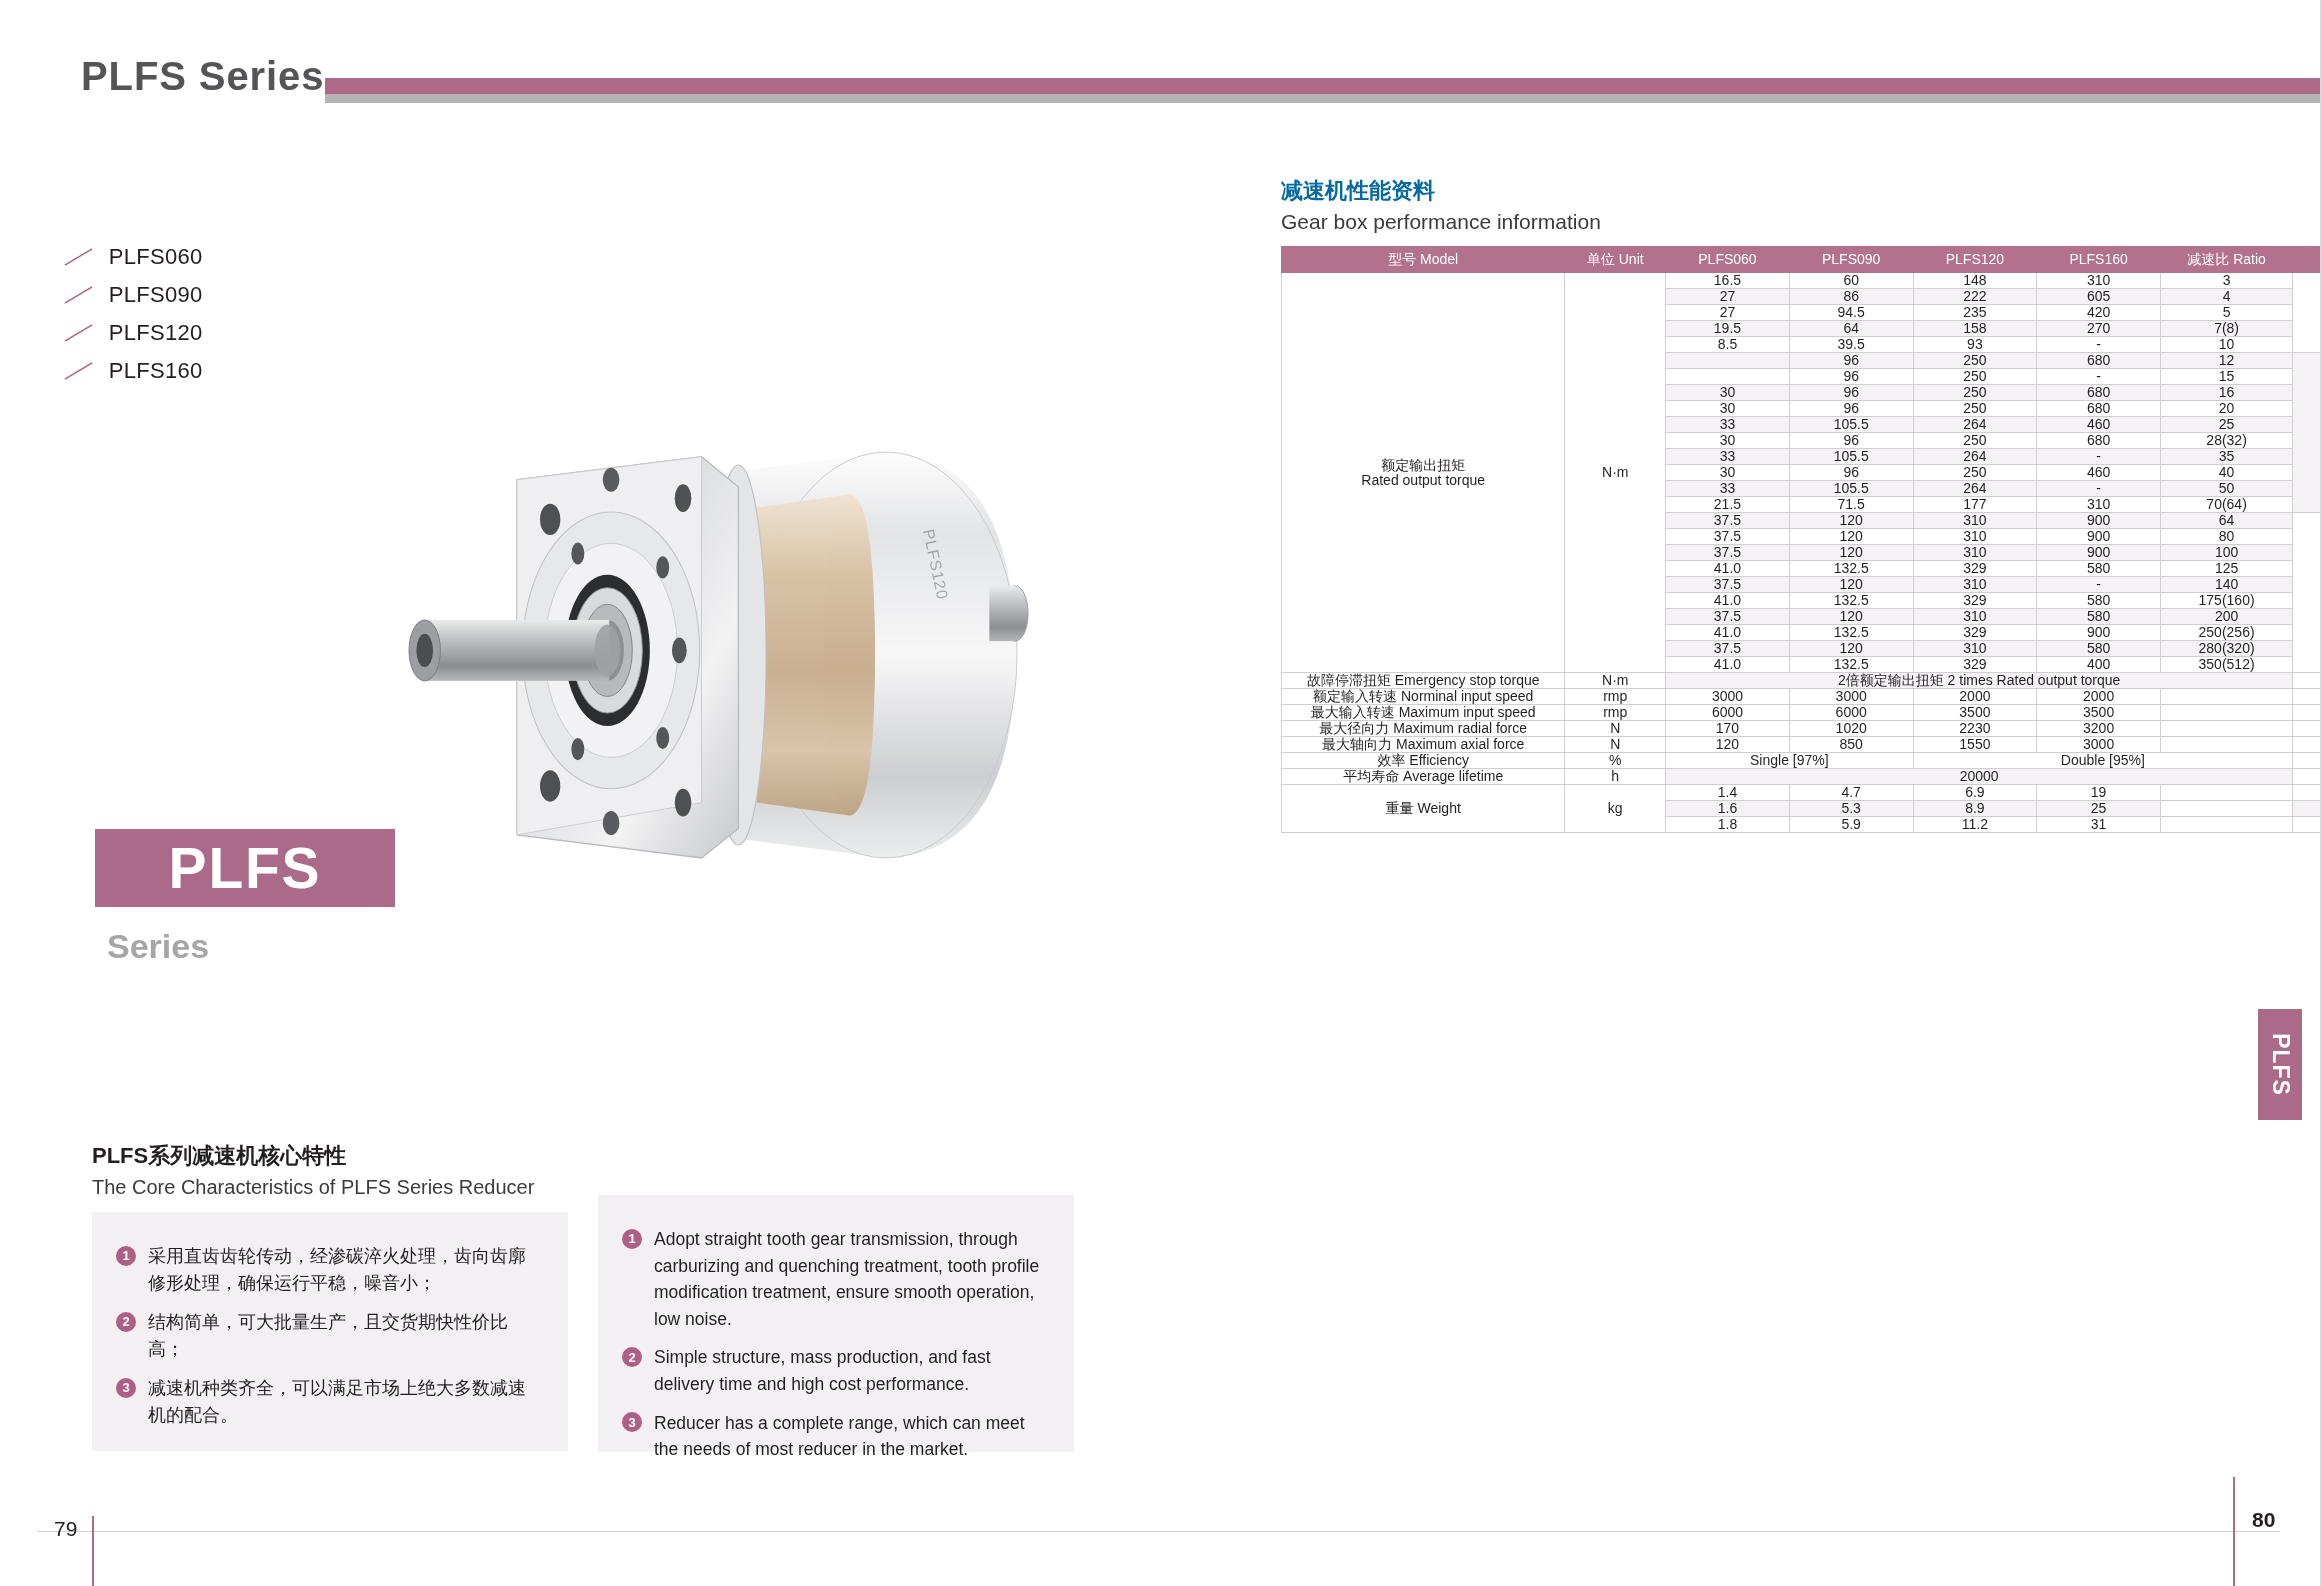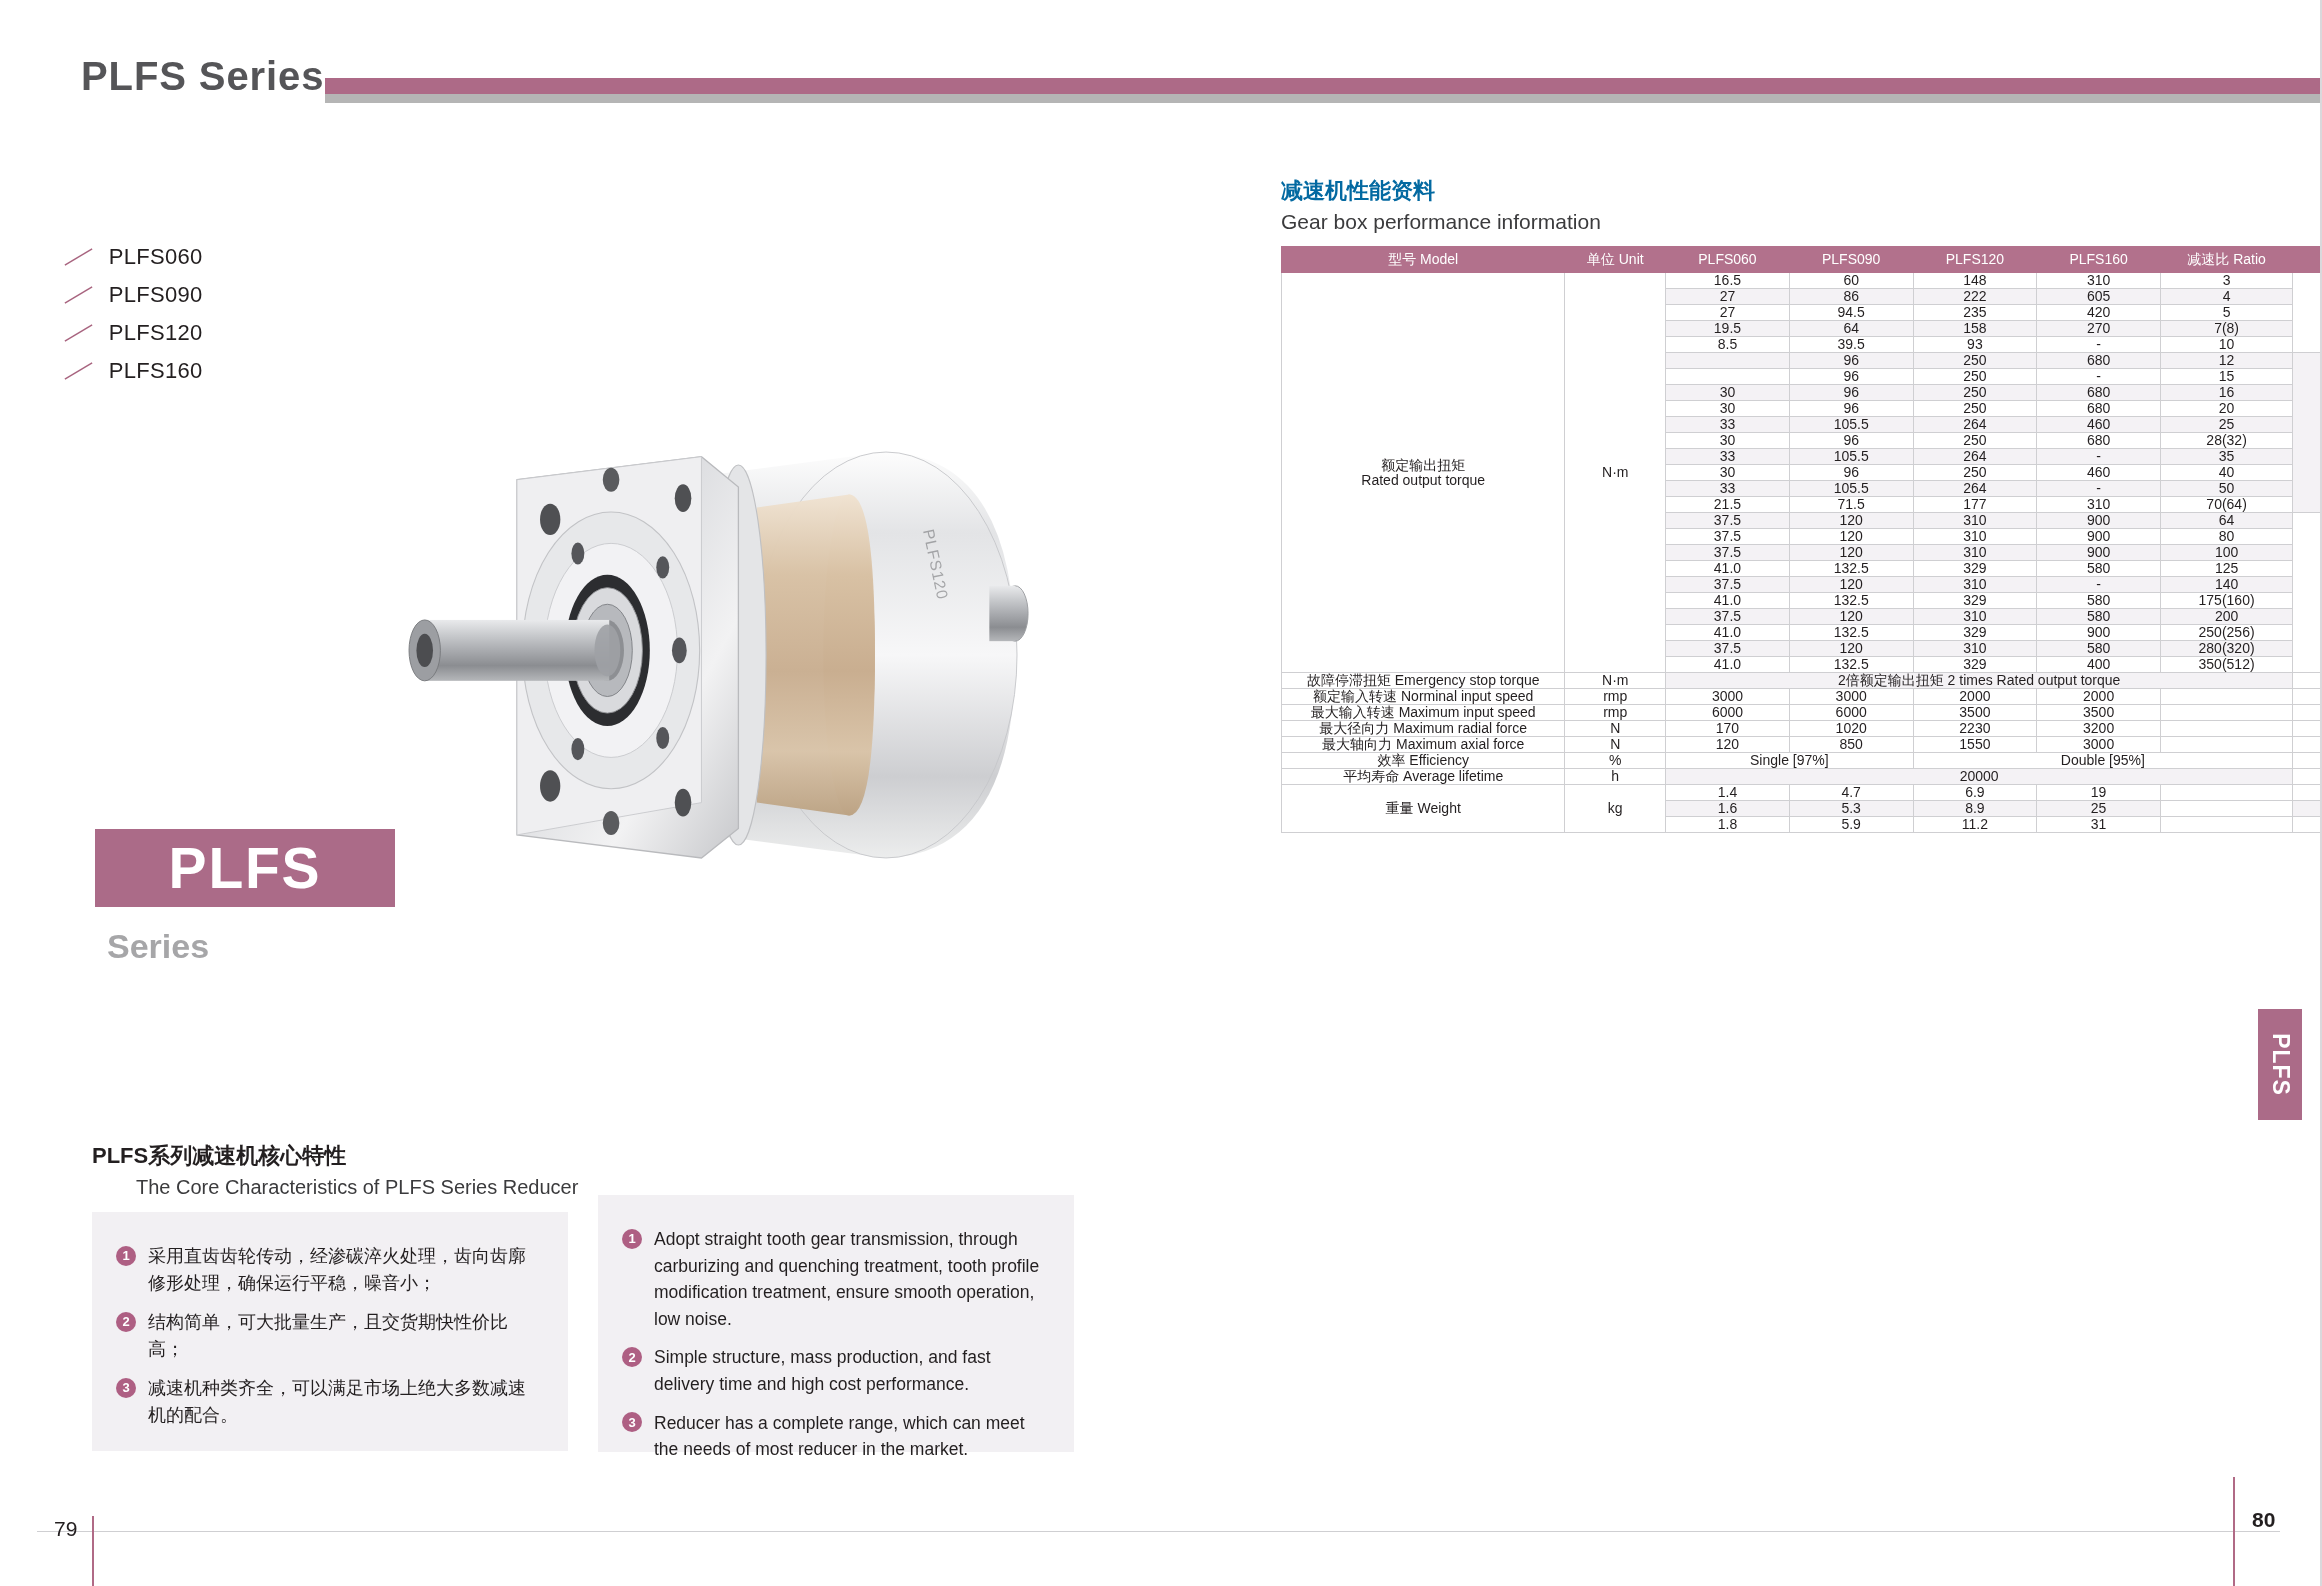--- a/index.html
+++ b/index.html
@@ -97,21 +97,20 @@
     left: 92px; top: 1141px;
     font-size: 22px;
     font-weight: bold;
     color: #231f20;
   }
   #core-title-en {
     position: absolute;
     left: 92px; top: 1176px;
     font-size: 20px;
     color: #3b3b3d;
-    margin-left: 44px;
   }
   .feature-box {
     position: absolute;
     background: #f2f0f3;
     padding: 31px 26px 28px 24px;
   }
   #feature-box-cn { left: 92px; top: 1212px; width: 476px; height: 239px; }
   #feature-box-en { left: 598px; top: 1195px; width: 476px; height: 257px; }
   .feature-row {
     display: flex;

